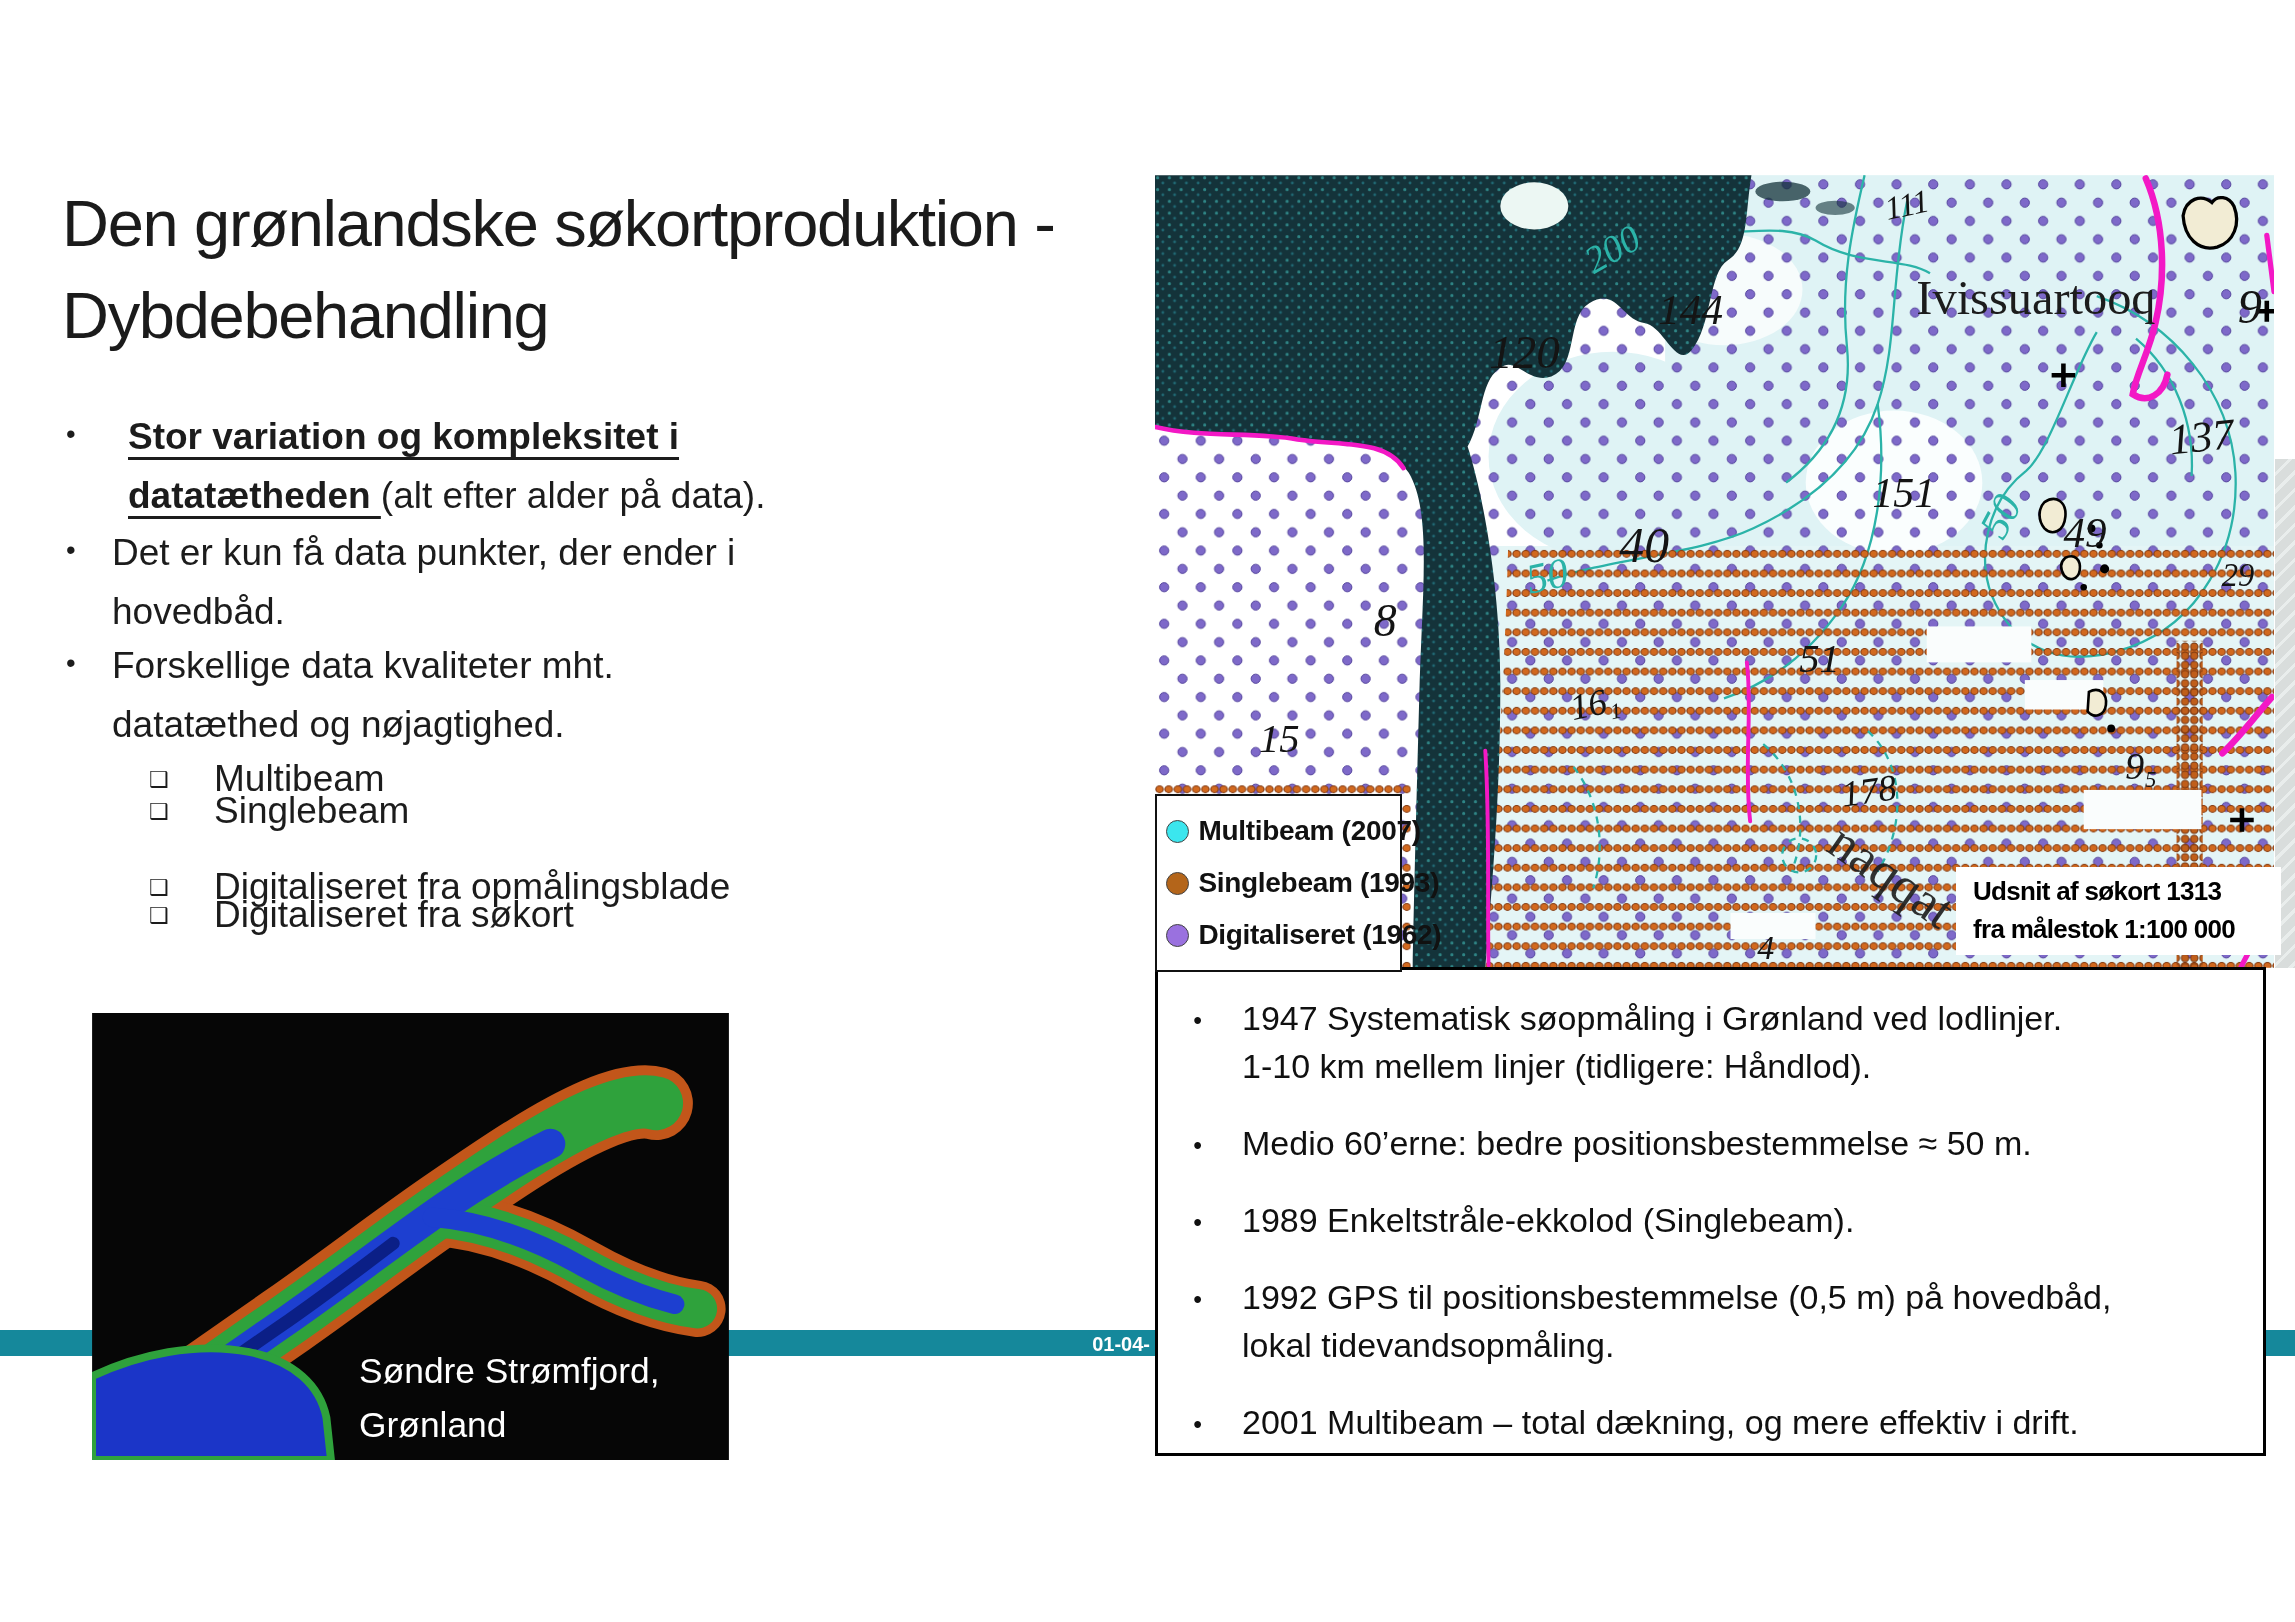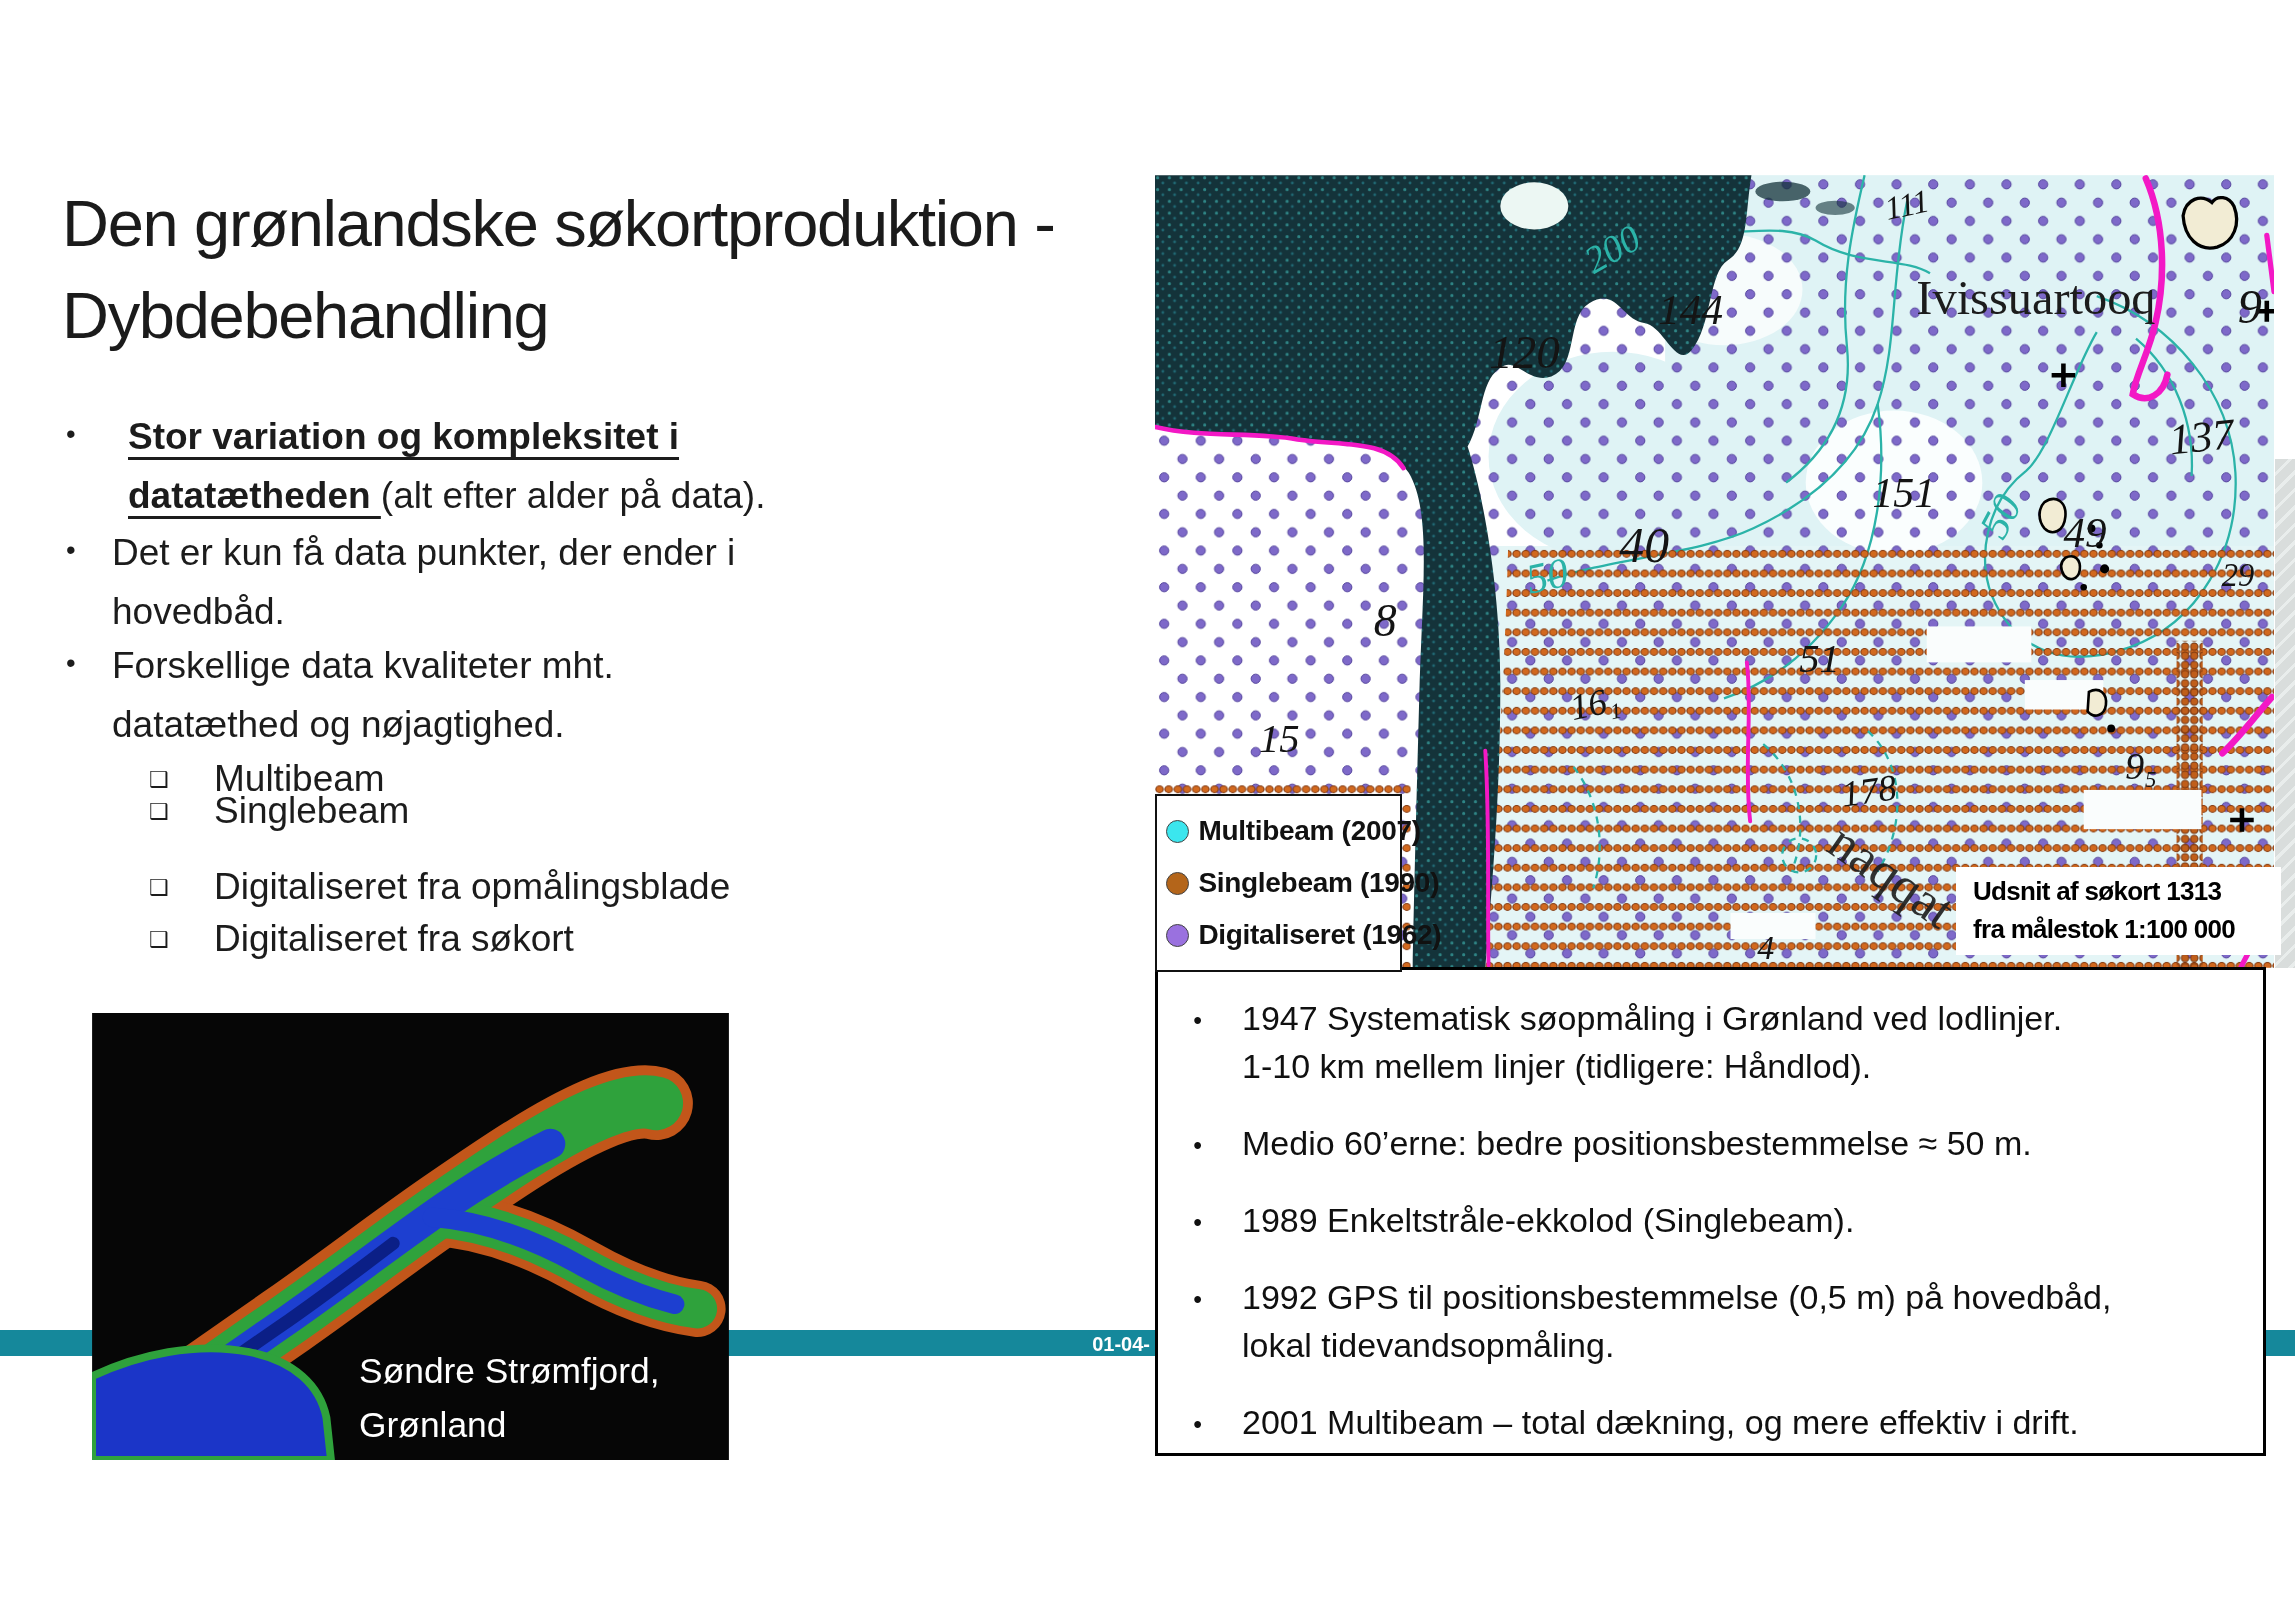--- a/index.html
+++ b/index.html
@@ -74,21 +74,21 @@
 
 <div class="abs srow" style="top:758px;">
   <span class="sm">❑</span><span>Multibeam</span>
 </div>
 <div class="abs srow" style="top:790px;">
   <span class="sm">❑</span><span>Singlebeam</span>
 </div>
 <div class="abs srow" style="top:866px;">
   <span class="sm">❑</span><span>Digitaliseret fra opmålingsblade</span>
 </div>
-<div class="abs srow" style="top:918px;">
+<div class="abs srow" style="top:894px;">
   <span class="sm">❑</span><span>Digitaliseret fra søkort</span>
 </div>
 
 <div class="abs band" style="background-color: rgb(21, 136, 155);">
   <span class="date">01-04-</span>
 </div>
 
 <div class="abs map">
 <svg width="1119" height="793" viewBox="0 0 1711 1212" xmlns="http://www.w3.org/2000/svg">
   <defs>
@@ -217,21 +217,21 @@
 
 <div class="abs strip"></div>
 
 <div class="abs legend">
   <div class="lrow">
     <span class="ldot" style="background-color: rgb(59, 230, 238);"></span>
     <span class="llab">Multibeam (2007)</span>
   </div>
   <div class="lrow">
     <span class="ldot" style="background-color: rgb(180, 101, 26);"></span>
-    <span class="llab">Singlebeam (1990)</span>
+    <span class="llab">Singlebeam (1993)</span>
   </div>
   <div class="lrow">
     <span class="ldot" style="background-color: rgb(154, 113, 223);"></span>
     <span class="llab">Digitaliseret (1962)</span>
   </div>
 </div>
 
 <div class="abs inset">
   <div>Udsnit af søkort 1313</div>
   <div>fra målestok 1:100 000</div>

